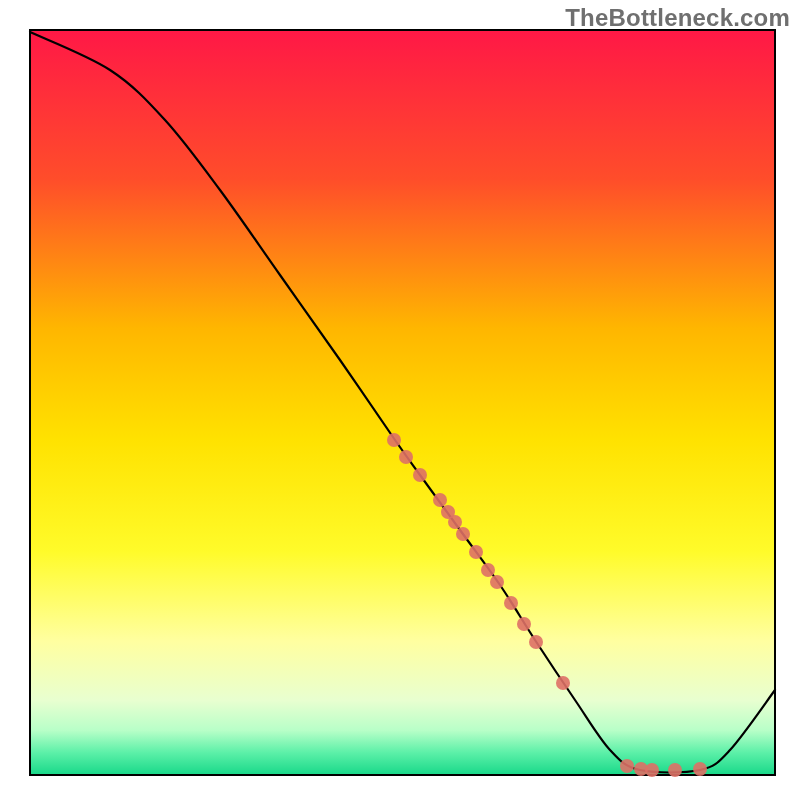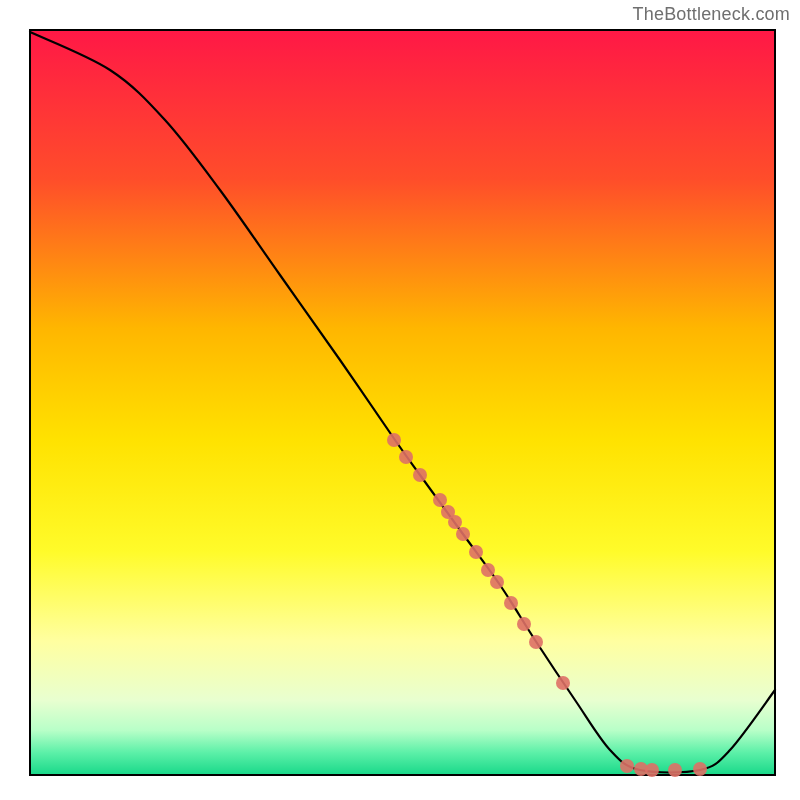--- a/index.html
+++ b/index.html
@@ -13,22 +13,22 @@
   }
   .stage {
     position: relative;
     width: 800px;
     height: 800px;
   }
   .attribution {
     position: absolute;
     top: 4px;
     right: 10px;
-    font-size: 18px;
-    font-weight: normal;
+    font-size: 24px;
+    font-weight: bold;
     color: #6f6f6f;
     letter-spacing: 0.2px;
   }
   svg {
     position: absolute;
     top: 0;
     left: 0;
   }
 </style>
 </head>

